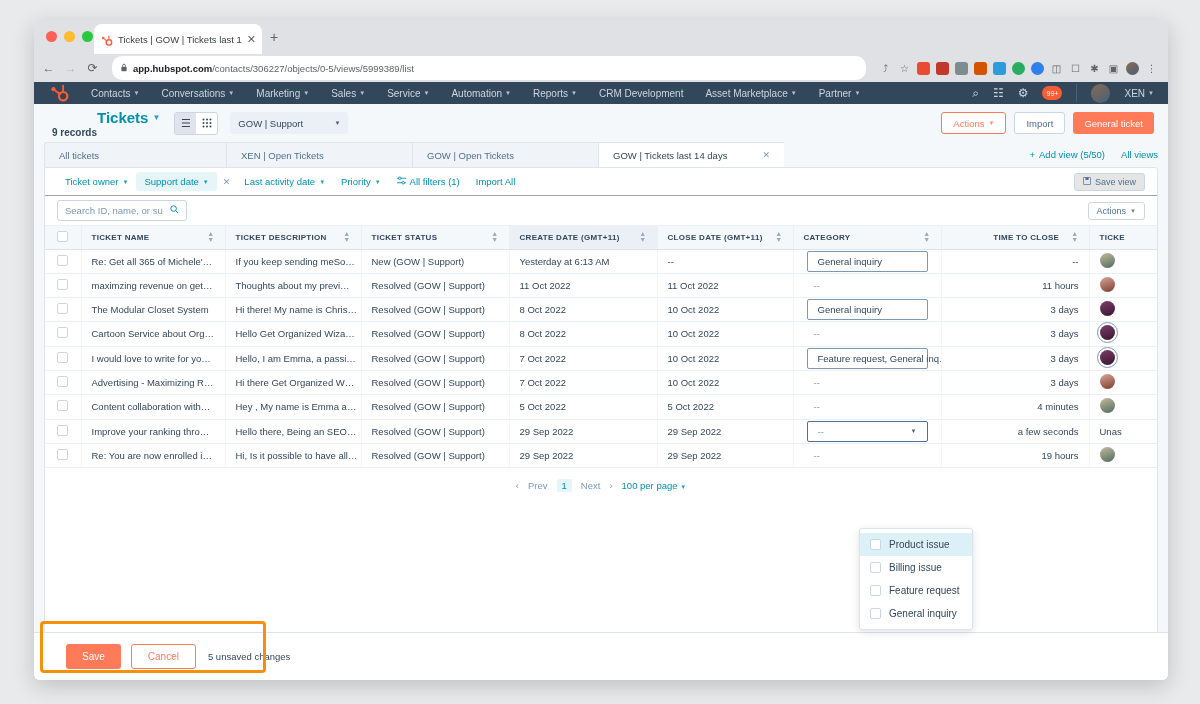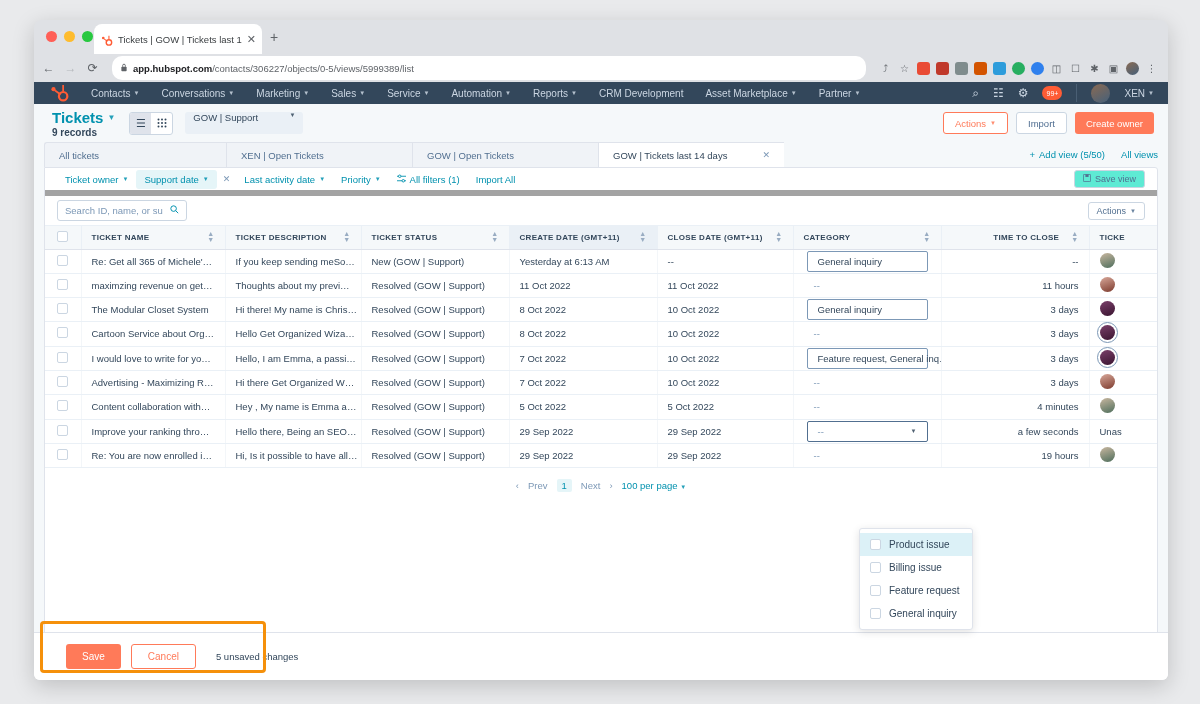--- a/index.html
+++ b/index.html
@@ -86,29 +86,29 @@
     background: linear-gradient(150deg,#8a6a52,#45607a); cursor: pointer;
   }
   .user-name { font-size: 10px; color: #cbd6e2; display: flex; gap: 3px; align-items: center; cursor: pointer; }
 
   
   .title-row {
     height: 38px; background: #f5f8fa; display: flex; align-items: center;
     padding: 0 14px 0 18px;
   }
   .title-block { display: flex; flex-direction: column; justify-content: center; }
-  .ttl { font-size: 15px; color: #0091ae; font-weight: 700; display: flex; align-items: center; gap: 4px; cursor: pointer; }
+  .ttl { font-size: 15px; color: #0091ae; font-weight: 700; display: flex; align-items: center; gap: 4px; cursor: pointer; margin-left: 45px; }
   .ttl .caret { font-size: 8px; }
   .recs { font-size: 10px; color: #33475b; font-weight: 700; margin-top: 1px; }
   .viewtoggle { display: flex; margin-left: 14px; border: 1px solid #cbd6e2; border-radius: 3px; overflow: hidden; background: #fff; }
   .vt { width: 21px; height: 21px; display: flex; align-items: center; justify-content: center; font-size: 11px; color: #33475b; cursor: pointer; }
   .vt.active { background: #dfe3eb; }
   .pipeline-sel {
     margin-left: 12px; width: 118px; height: 22px; background: #eaf0f6;
-    border-radius: 3px; display: flex; justify-content: space-between;
+    border-radius: 3px; display: flex; align-items: center; justify-content: space-between;
     padding: 0 8px; font-size: 9.5px; color: #33475b; cursor: pointer;
   }
   .title-actions { margin-left: auto; display: flex; align-items: center; gap: 8px; }
   .btn {
     height: 22px; border-radius: 3px; font-size: 9.5px; display: flex;
     align-items: center; justify-content: center; padding: 0 11px; cursor: pointer;
     white-space: nowrap; gap: 4px;
   }
   .btn-sec { border: 1px solid #ff7a59; color: #ff7a59; background: #fff; }
   .btn-sec2 { border: 1px solid #cbd6e2; color: #506e91; background: #fff; }
@@ -125,30 +125,30 @@
   .vtab:first-child { border-radius: 3px 0 0 0; }
   .vtab.inactive { background: #f0f3f7; color: #516f90; }
   .vtab.active { background: #fff; color: #33475b; position: relative; }
   .vtab .x { margin-left: auto; font-size: 9px; color: #7c98b6; }
   .vtabs-right { margin-left: auto; display: flex; align-items: center; gap: 16px; padding-left: 12px; }
   .vlink { font-size: 9.5px; color: #0091ae; cursor: pointer; display: flex; align-items: center; gap: 4px; }
 
   
   .panel { margin: 0 10px; background: #fff; border: 1px solid #dfe3eb; border-radius: 0 3px 3px 3px; height: 100%; }
 
-  .filterbar { height: 28px; display: flex; align-items: center; padding: 0 12px; gap: 0; border-bottom: 6px solid #a3a3a3; }
+  .filterbar { height: 28px; display: flex; align-items: center; padding: 0 12px; gap: 0; border-bottom: 1px solid #a3a3a3; }
   .filt {
     font-size: 9.5px; color: #0091ae; display: flex; align-items: center; gap: 4px;
     padding: 4px 8px; border-radius: 3px; cursor: pointer; white-space: nowrap;
   }
   .filt.sel { background: #e5f5f8; }
   .filt-x { font-size: 9px; color: #7c98b6; padding: 0 6px; cursor: pointer; }
   .filterbar-right { margin-left: auto; }
   .save-view-btn {
-    font-size: 9px; color: #516f90; border: 1px solid #cbd6e2; background: #5eead4;
+    font-size: 9px; color: #516f90; border: 1px solid #cbd6e2; background: #e5e5e5;
     border-radius: 3px; padding: 3px 8px; display: flex; align-items: center; gap: 4px; cursor: pointer;
   }
 
   .searchbar { height: 30px; display: flex; align-items: center; padding: 0 12px; border-bottom: 1px solid #eaf0f6; }
   .search-input {
     width: 130px; height: 21px; border: 1px solid #cbd6e2; border-radius: 3px;
     display: flex; align-items: center; padding: 0 7px; font-size: 9.5px; color: #7c98b6;
     justify-content: space-between; background: #fff; cursor: text;
   }
   .searchbar-right { margin-left: auto; }
@@ -216,21 +216,21 @@
   .pg.cur { background: #e5f5f8; color: #0091ae; border-radius: 2px; padding: 1px 5px; }
   .pg.act { color: #0091ae; }
 
   
   .savebar {
     position: absolute; left: 0; right: 0; bottom: 0; height: 48px;
     background: #fff; border-top: 1px solid #dfe3eb; display: flex;
     align-items: center; padding-left: 32px; gap: 10px; z-index: 30;
   }
   .savebar .btn { height: 25px; font-size: 10px; padding: 0 16px; }
-  .unsaved { font-size: 9.5px; color: #33475b; margin-left: 10px; }
+  .unsaved { font-size: 9.5px; color: #33475b; margin-left: 2px; }
   .hl-box {
     position: absolute; left: 6px; bottom: 7px; width: 226px; height: 52px;
     border: 3px solid #f5900a; border-radius: 4px; z-index: 31; pointer-events: none;
   }
 </style>
 </head>
 <body>
 
 <div id="page">
 
@@ -381,21 +381,21 @@
         <div class="pipeline-sel">
           <span>GOW | Support</span>
           <span class="caret">▼</span>
         </div>
         <div class="title-actions">
           <div class="btn btn-sec">
               <span>Actions</span>
               <span class="caret">▼</span>
             </div>
           <div class="btn btn-sec2">Import</div>
-          <div class="btn btn-pri">Create owner</div>
+          <div class="btn btn-pri">General ticket</div>
         </div>
       </div>
 
       <div class="viewtabs">
         <div class="vtab inactive" style="width:182px">
             <span>All tickets</span>
           </div>
         <div class="vtab inactive" style="width:186px">
             <span>XEN | Open Tickets</span>
           </div>

